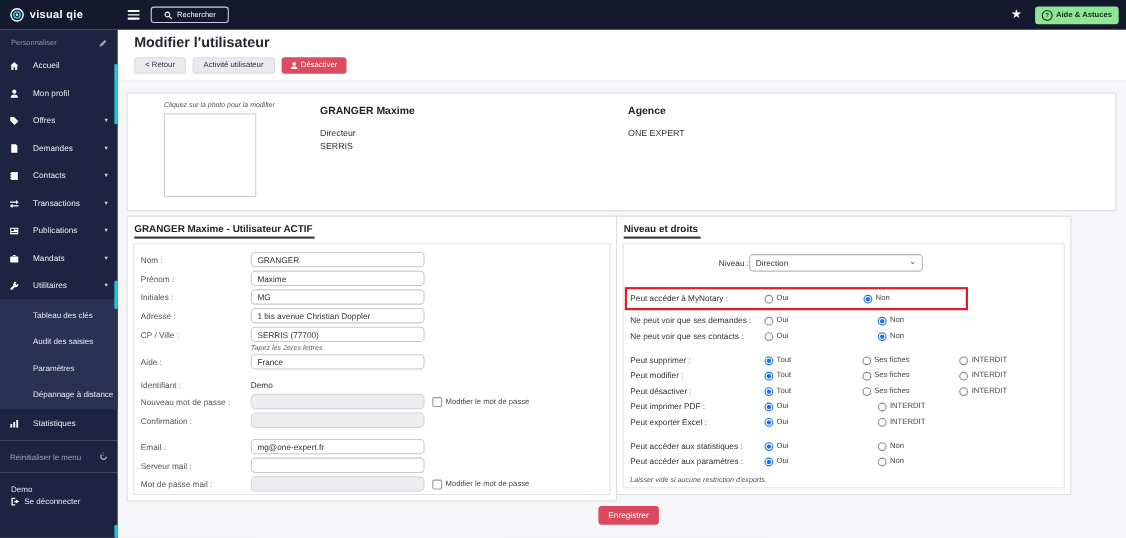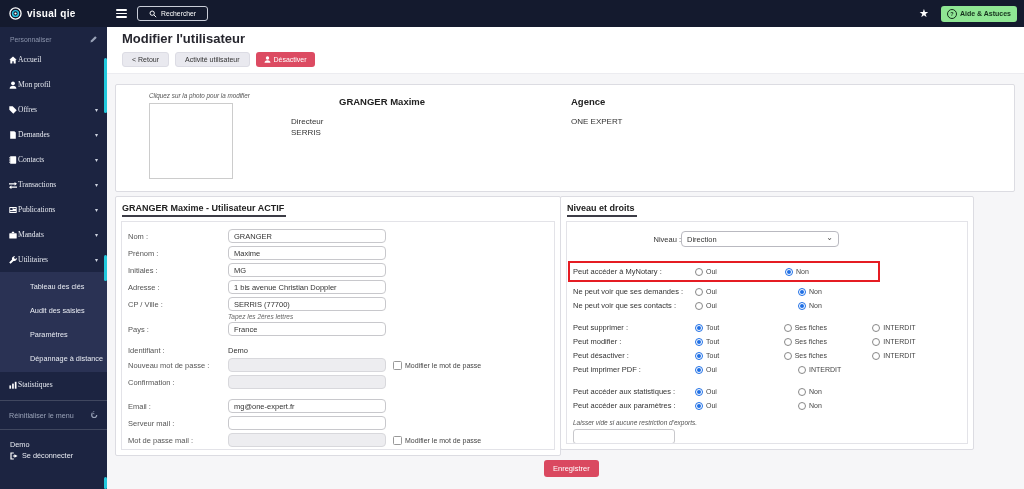--- a/index.html
+++ b/index.html
@@ -19,21 +19,21 @@
   .star{color:#fff;font-size:11px;line-height:1;cursor:pointer;}
   .helpbtn{display:inline-flex;align-items:center;gap:3px;background:#8fe694;border:none;border-radius:3px;
            color:#15301c;font-size:7px;font-weight:bold;padding:3px 6px;font-family:inherit;}
   .qc{display:inline-flex;align-items:center;justify-content:center;width:8px;height:8px;border:1px solid #15301c;
       border-radius:50%;font-size:5.5px;font-weight:bold;}
   
   .sidebar{position:absolute;left:0;top:27px;width:107px;height:462px;background:#1c2441;color:#e8ebf2;z-index:4;}
   .sb-pers{display:flex;align-items:center;justify-content:space-between;padding:9px 10px 4px 10px;
            color:#8b94ac;font-size:6.8px;cursor:pointer;}
   .sb-item{display:flex;align-items:center;height:25px;padding:0 9px;font-size:7.5px;cursor:pointer;}
-  .sb-item .sb-label{margin-left:1px;font-family:Liberation Serif, serif;}
+  .sb-item .sb-label{margin-left:13px;}
   .caret{margin-left:auto;font-size:6px;color:#cdd3e0;}
   .sb-sub{background:#2a3254;padding:2px 0;}
   .sb-subitem{height:24px;display:flex;align-items:center;padding-left:30px;font-size:7.3px;cursor:pointer;}
   .sb-div{border-top:1px solid rgba(255,255,255,.16);margin:3px 0;}
   .sb-reset{display:flex;align-items:center;justify-content:space-between;height:22px;padding:0 9px;
             color:#9aa3b8;font-size:7.2px;cursor:pointer;}
   .sb-foot{padding:7px 10px;font-size:7.3px;}
   .sb-logout{display:flex;align-items:center;gap:4px;margin-top:2px;cursor:pointer;}
   .icn{display:inline-flex;align-items:center;justify-content:center;color:#fff;line-height:0;}
   .icn svg{display:block;}
@@ -52,21 +52,21 @@
   .card{position:absolute;background:#fff;border:1px solid #dcdce2;border-radius:2px;box-sizing:border-box;}
   .c1{left:8px;top:57px;width:900px;height:108px;}
   .c2{left:8px;top:169px;width:446px;height:260px;}
   .c3{left:453px;top:169px;width:414px;height:254px;}
   
   .photo-col{position:absolute;left:33px;top:7px;width:110px;text-align:left;}
   .photo-hint{font-size:6.3px;font-style:italic;color:#555;}
   .photo-box{width:82px;height:74px;border:1px solid #ccc;margin-top:4px;display:flex;align-items:center;
              justify-content:center;color:#2e2e34;cursor:pointer;background:#fff;}
   .name-col{position:absolute;left:175px;top:11px;}
-  .pname{font-size:9.5px;font-weight:bold;color:#222;margin-left:48px;}
+  .pname{font-size:9.5px;font-weight:bold;color:#222;}
   .prole{font-size:8px;color:#333;margin-top:10px;}
   .pcity{font-size:8px;color:#333;margin-top:2px;}
   .ag-col{position:absolute;left:455px;top:11px;}
   .aglabel{font-size:9.5px;font-weight:bold;color:#222;}
   .agval{font-size:8px;color:#333;margin-top:10px;}
   
   .sec-head{display:inline-block;margin:6px 0 15px 6px;font-size:9px;font-weight:bold;color:#222;
             border-bottom:2px solid #3c3c46;padding:0 2px 2px 0;}
   .fieldbox{position:absolute;left:5px;right:5px;top:24px;bottom:5px;border:1px solid #e3e3e8;
             padding:7px 6px;overflow:hidden;}
@@ -345,21 +345,21 @@
           <div class="f-row">
             <span class="flabel">Adresse :</span>
             <input class="fi" value="1 bis avenue Christian Doppler" style="">
           </div>
           <div class="f-row">
             <span class="flabel">CP / Ville :</span>
             <input class="fi" value="SERRIS (77700)" style="">
           </div>
           <div class="hint">Tapez les 2ères lettres</div>
           <div class="f-row">
-            <span class="flabel">Pays :</span>
+            <span class="flabel">Aide :</span>
             <input class="fi" value="France" style="">
           </div>
           <div class="gap"></div>
           <div class="f-row">
             <span class="flabel">Identifiant :</span>
             <span class="ftext">Demo</span>
           </div>
           <div class="f-row">
             <span class="flabel">Nouveau mot de passe :</span>
             <input class="fi dis" value="" disabled="" style="">
@@ -521,20 +521,35 @@
                 </span>
                 <span>Oui</span>
               </span>
               <span class="opt">
                 <span class="radio">
                   <span class="dot"></span>
                 </span>
                 <span>INTERDIT</span>
               </span>
             </div>
+            <div class="r-row">
+              <span class="rlabel">Peut exporter Excel :</span>
+              <span class="opt">
+                <span class="radio sel">
+                  <span class="dot"></span>
+                </span>
+                <span>Oui</span>
+              </span>
+              <span class="opt">
+                <span class="radio">
+                  <span class="dot"></span>
+                </span>
+                <span>INTERDIT</span>
+              </span>
+            </div>
             <div class="r-row" style="margin-top: 9px;">
               <span class="rlabel">Peut accéder aux statistiques :</span>
               <span class="opt">
                 <span class="radio sel">
                   <span class="dot"></span>
                 </span>
                 <span>Oui</span>
               </span>
               <span class="opt">
                 <span class="radio">

